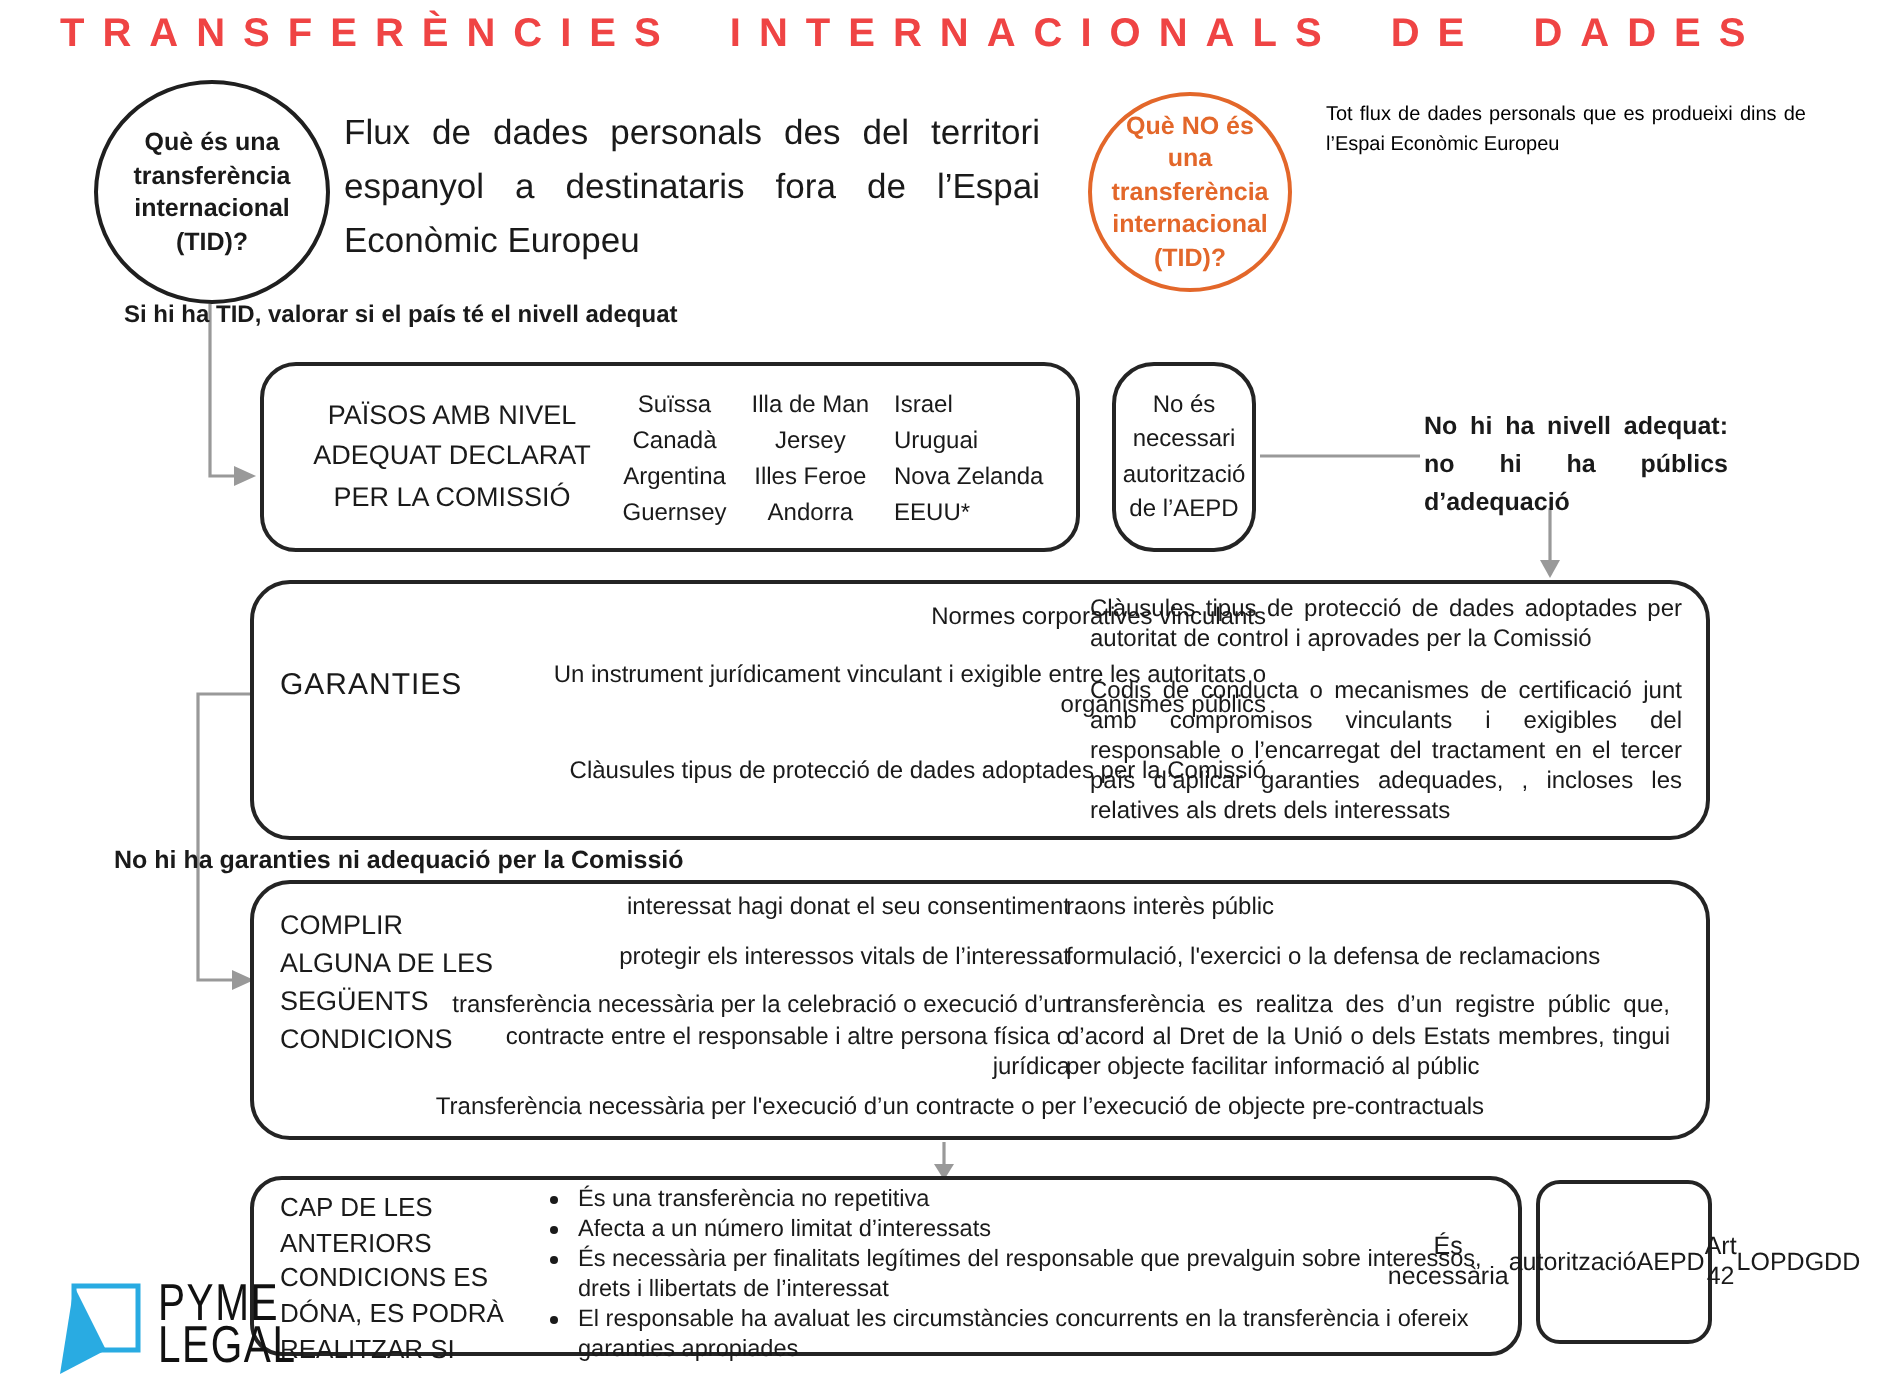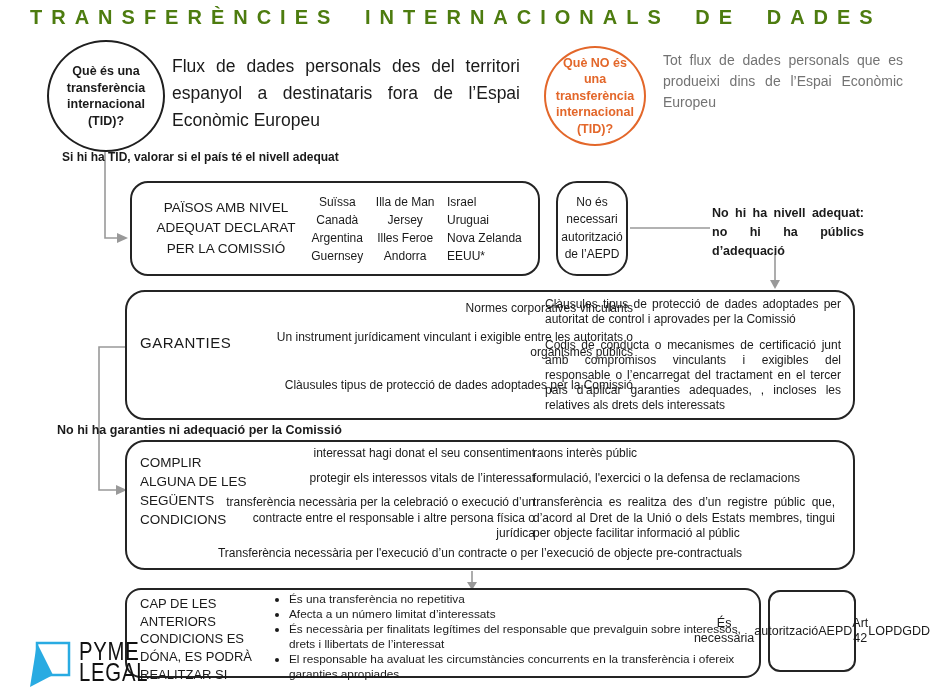--- a/index.html
+++ b/index.html
@@ -4,30 +4,30 @@
 <style>
   html,body { margin:0; padding:0; background:#ffffff; }
   .canvas {
     position:relative; width:940px; height:698px; overflow:hidden;
     font-family:"Liberation Sans", sans-serif; color:#1a1a1a; background:#fff;
   }
   .layer { position:absolute; left:0; top:0; width:940px; height:698px; pointer-events:none; }
   .abs { position:absolute; box-sizing:border-box; }
   .title {
     left:30px; top:6px; font-size:20px; font-weight:bold; letter-spacing:0.45em;
-    word-spacing:0.55em; white-space:nowrap; color:#4d7c0f;
+    word-spacing:0.55em; white-space:nowrap; color:#ef4444;
   }
   .circle {
     border-radius:50%; display:flex; align-items:center; justify-content:center;
     text-align:center; font-weight:bold; background:#fff; padding:6px; line-height:1.32;
   }
   .circle.black { left:47px; top:40px; width:118px; height:112px; border:2px solid #1f1f1f; font-size:12.5px; }
   .circle.orange { left:544px; top:46px; width:102px; height:100px; border:2px solid #E3672A; color:#E3672A; font-size:12.5px; }
   .def1 { left:172px; top:53px; width:348px; font-size:17.5px; line-height:1.55; text-align:justify; }
-  .def2 { left:663px; top:50px; width:240px; font-size:14px; line-height:1.5; text-align:justify; color:#737373; }
+  .def2 { left:663px; top:50px; width:240px; font-size:10px; line-height:1.5; text-align:justify; color:#000000; }
   .lbl-bold { font-weight:bold; font-size:12px; }
   .if-tid { left:62px; top:150px; }
   .no-adequacy { left:712px; top:204px; width:152px; font-size:12.5px; font-weight:bold; text-align:justify; line-height:1.5; }
   .no-guarantees { left:57px; top:423px; font-size:12.5px;text-align:right; }
   .box { border:2px solid #242424; border-radius:20px; background:#fff; }
   .paisos { left:130px; top:181px; width:410px; height:95px; border-radius:18px; display:flex; align-items:center; }
   .paisos-title { width:158px; padding-left:15px; font-size:13.5px; line-height:1.5;text-align:center; }
   .country-cols { display:flex; flex:1; justify-content:space-around; font-size:12px; line-height:18px; padding-right:10px; }
   .country-col { text-align:center; }
   .country-col.left { text-align:left; }

